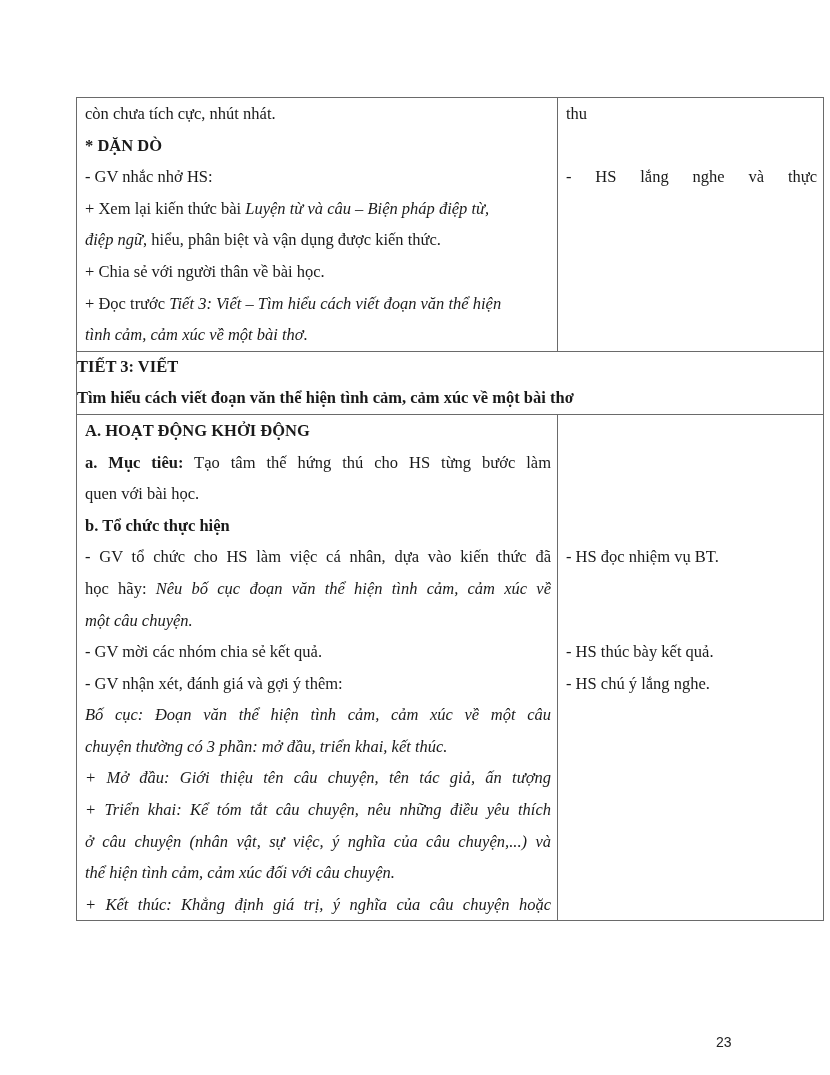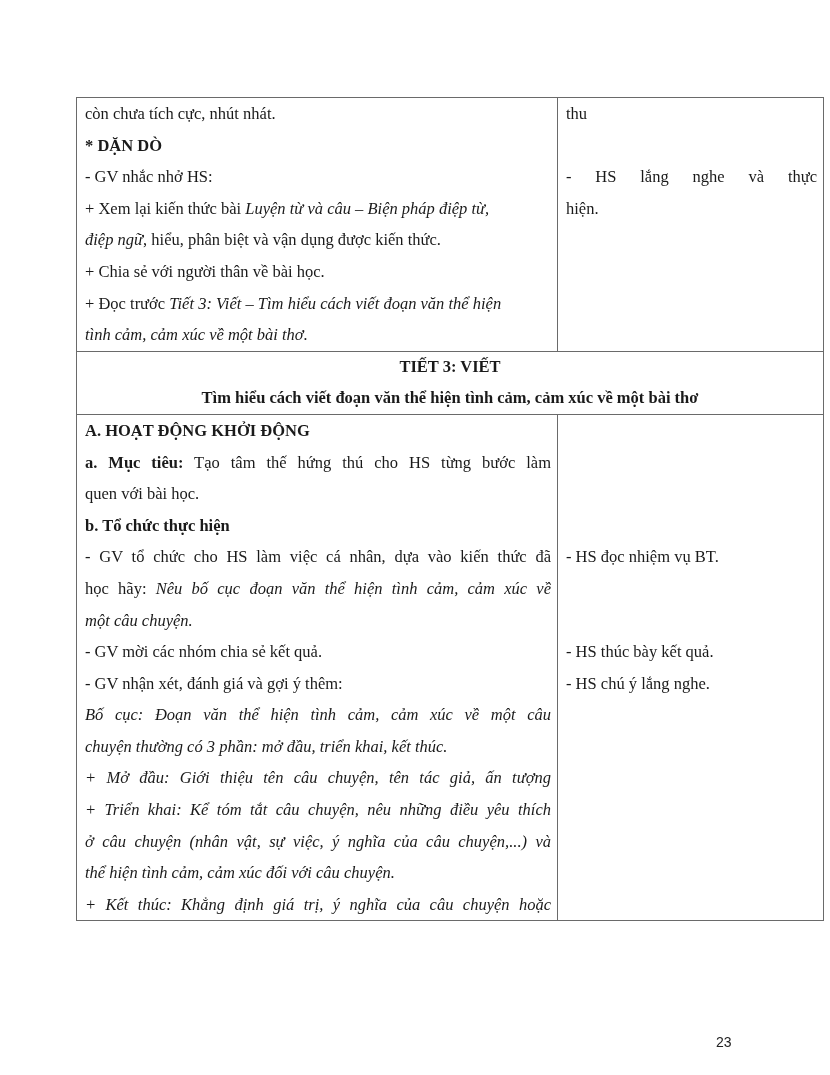--- a/index.html
+++ b/index.html
@@ -9,21 +9,21 @@
          border:1.5px solid #6a6a6a; box-sizing:border-box; }
   .row { display:flex; }
   .row + .row { border-top:1.5px solid #6a6a6a; }
   .cell-l { width:481px; box-sizing:border-box; border-right:1.5px solid #6a6a6a;
             padding:0 6px 0 8px; }
   .cell-r { flex:1; box-sizing:border-box; padding:0 6px 0 8px; }
   .line { font-size:16.5px; line-height:31.6px; height:31.6px; white-space:nowrap; overflow:visible; }
   .just { text-align:justify; text-align-last:justify; white-space:normal; }
   .b { font-weight:bold; }
   .i { font-style:italic; }
-  .heading-row { display:block; text-align:center; padding:0; }
+  .heading-row { display:block; padding:0; }
   .heading-row .line { font-weight:bold; }
   .page-num { position:absolute; left:716px; top:1034px; font-family:"Liberation Sans", sans-serif;
               font-size:14px; color:#222;text-align:center; }
 </style>
 </head>
 <body>
 
 <div class="tbl">
 
   <div class="row">
@@ -34,21 +34,20 @@
       <div class="line"><span>+ Xem lại kiến thức bài </span><span class="i">Luyện từ và câu – Biện pháp điệp từ,</span></div>
       <div class="line"><span class="i">điệp ngữ</span><span>, hiểu, phân biệt và vận dụng được kiến thức.</span></div>
       <div class="line">+ Chia sẻ với người thân về bài học.</div>
       <div class="line"><span>+ Đọc trước </span><span class="i">Tiết 3: Viết – Tìm hiểu cách viết đoạn văn thể hiện</span></div>
       <div class="line i">tình cảm, cảm xúc về một bài thơ.</div>
     </div>
     <div class="cell-r">
       <div class="line">thu</div>
       <div class="line"></div>
       <div class="line just">- HS lắng nghe và thực</div>
-      <div class="line">hiện.</div>
     </div>
   </div>
 
   <div class="row heading-row">
     <div class="line" style="margin-top:-1px;">TIẾT 3: VIẾT</div>
     <div class="line">Tìm hiểu cách viết đoạn văn thể hiện tình cảm, cảm xúc về một bài thơ</div>
   </div>
 
   <div class="row">
     <div class="cell-l">

